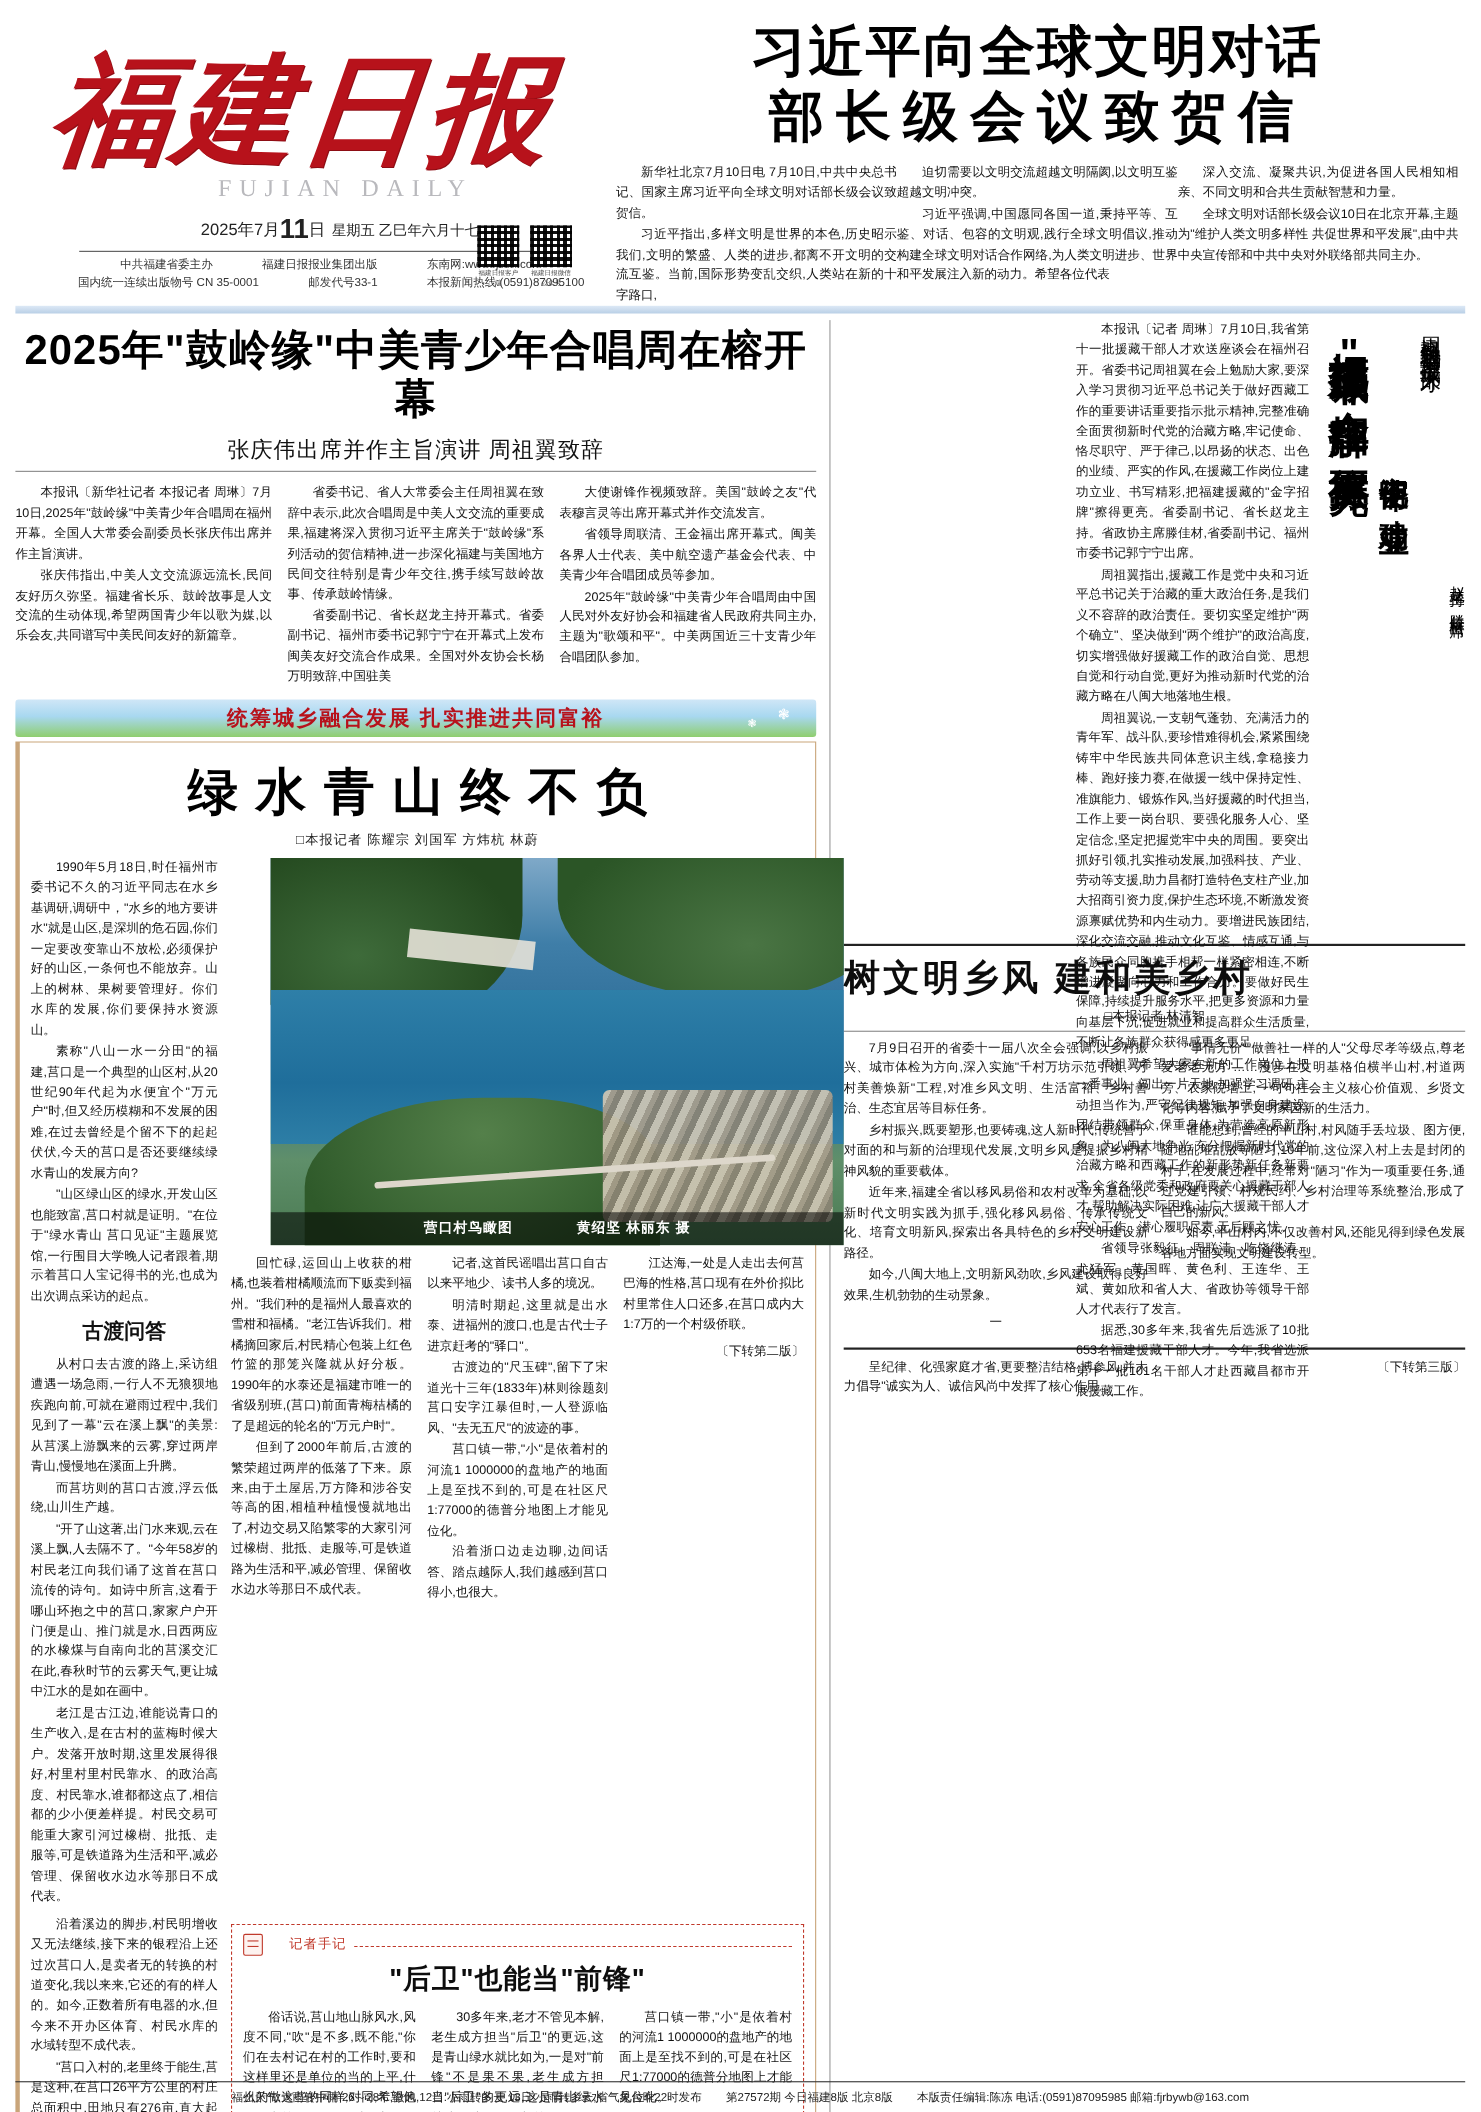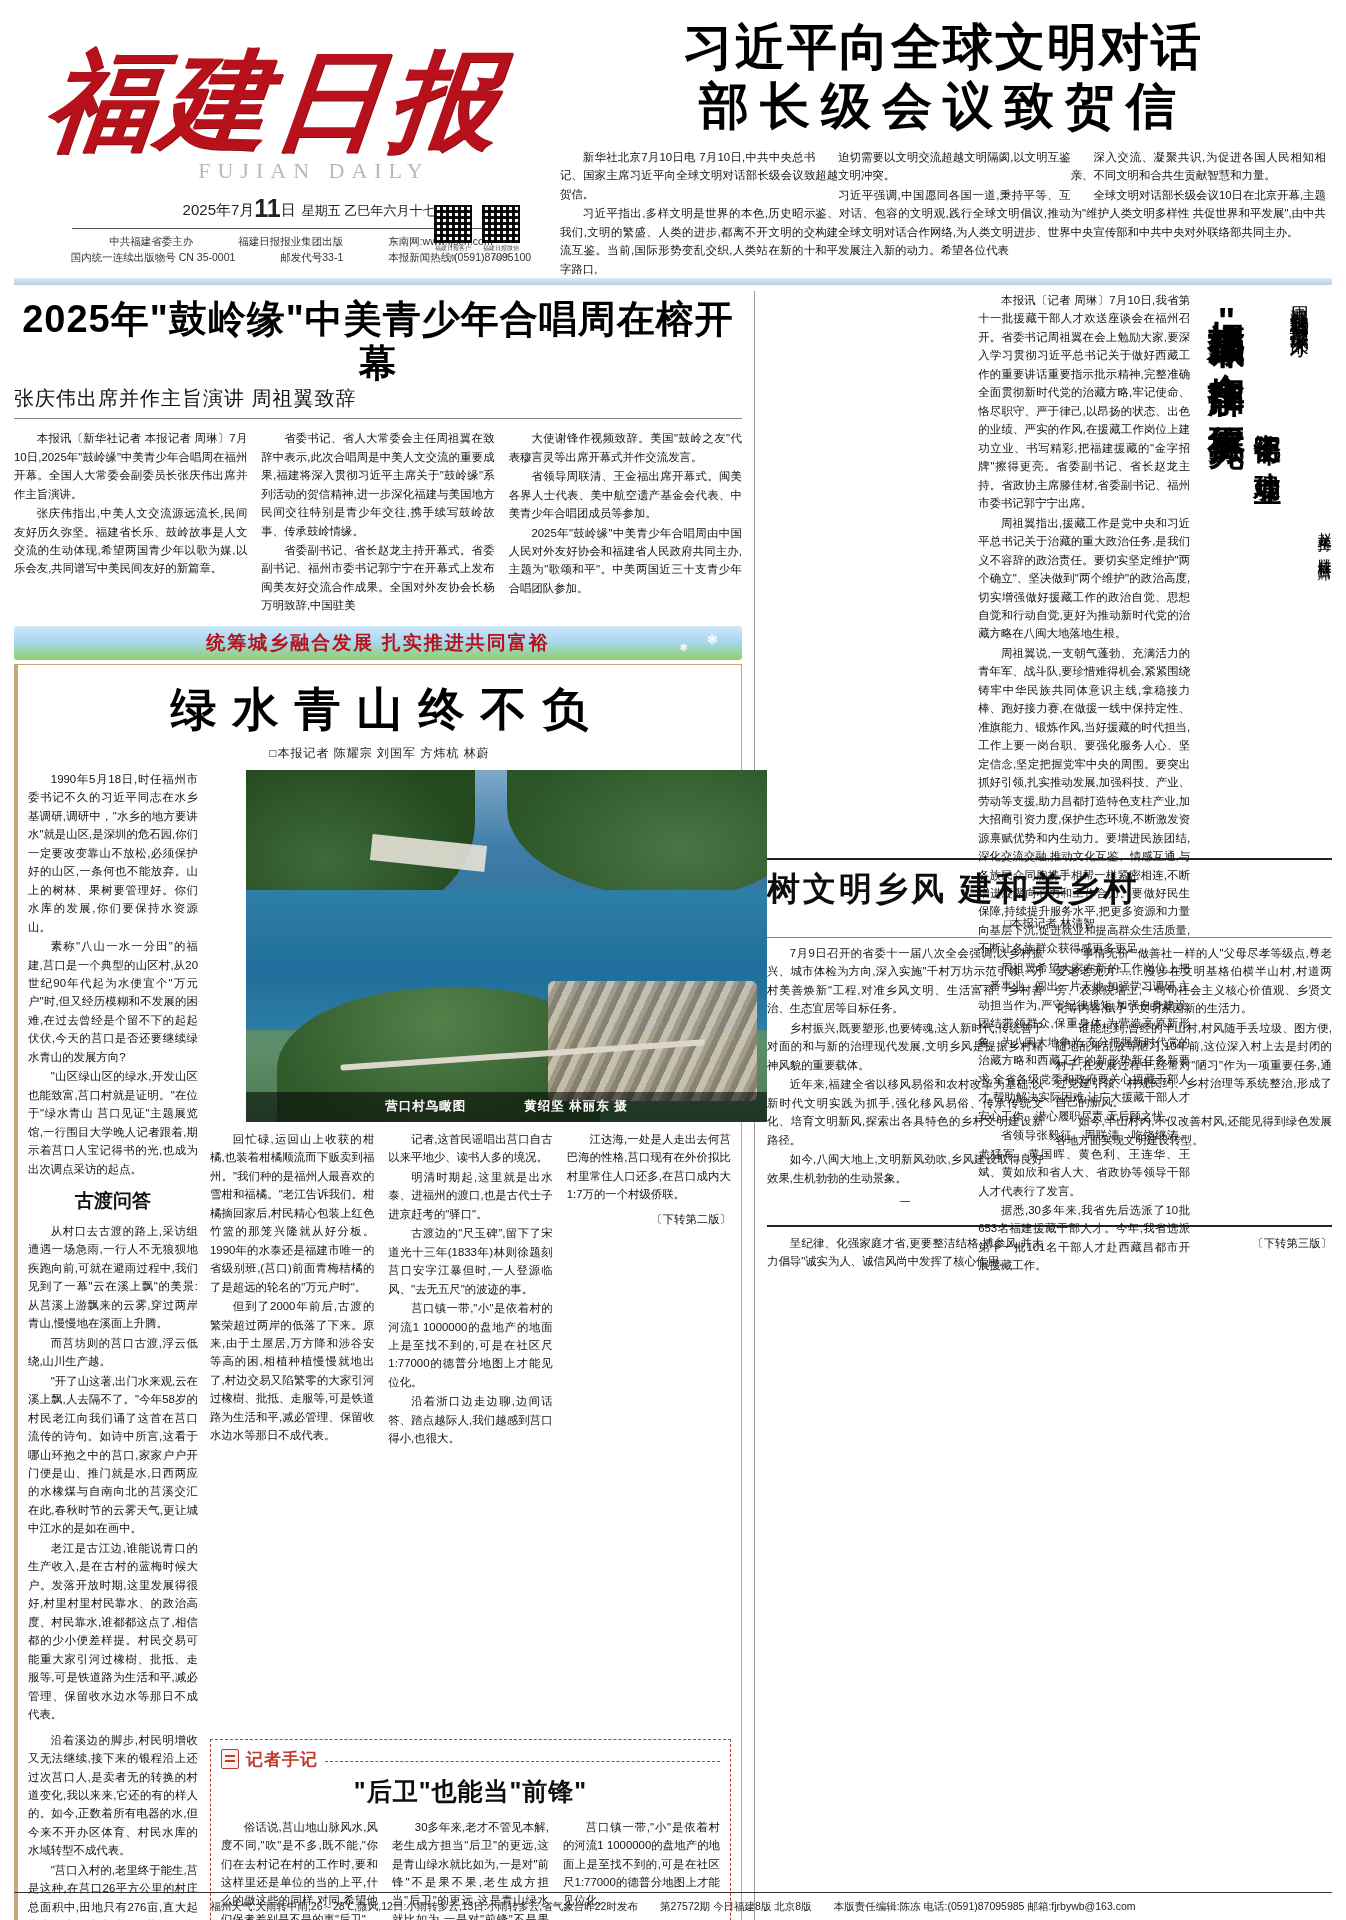--- a/index.html
+++ b/index.html
@@ -102,21 +102,21 @@
   .lead-right { width: 578px; padding-left: 12px; border-left: 1px solid #999; }
 
   .lead-title {
     font-family: "Liberation Sans", sans-serif;
     font-weight: bold; font-size: 38px; text-align: center;
     letter-spacing: 1px; line-height: 1.16; color: #000;
     margin-top: 6px;
   }
   .lead-sub {
     font-family: "Liberation Sans", sans-serif;
-    font-size: 20px; text-align: left; color: #111;
+    font-size: 20px; text-align: center; margin-top: 10px; color: #111;
     letter-spacing: 1px;
   }
   .cols3 { display: flex; gap: 14px; margin-top: 10px; }
   .cols3 > div { flex: 1; }
 
   
   .green-banner {
     margin: 10px 0 4px;
     height: 34px;
     background: linear-gradient(180deg,#cfe6f7 0%,#a8d8f0 45%,#8fce6e 100%);
@@ -193,22 +193,22 @@
   .note-head { display: flex; align-items: center; gap: 7px; margin-bottom: 4px; }
   .note-icon {
     width: 18px; height: 20px; border: 1.5px solid #c0392b; border-radius: 2px;
     position: relative; background: #fdf2ef;
   }
   .note-icon:before, .note-icon:after {
     content: ""; position: absolute; left: 3px; right: 3px; height: 1.5px; background: #c0392b;
   }
   .note-icon:before { top: 5px; } .note-icon:after { top: 10px; }
   .note-head .nh-text {
-    font-family: "Liberation Sans", sans-serif; font-weight: bold;
-    font-size: 17px; color: #c0392b; letter-spacing: 1px;
+    font-family: "Liberation Sans", sans-serif; font-weight: normal;
+    font-size: 12px; color: #c0392b; letter-spacing: 1px; margin-left: 17px;
   }
   .note-head .dashes { flex: 1; border-top: 1.5px dashed #c0392b; margin-top: 4px; }
   .note-title {
     font-family: "Liberation Sans", sans-serif; font-weight: bold;
     font-size: 25px; text-align: center; margin: 4px 0 8px; letter-spacing: 1px;
   }
 
   
   .vtitle {
     writing-mode: vertical-rl; text-orientation: upright;

